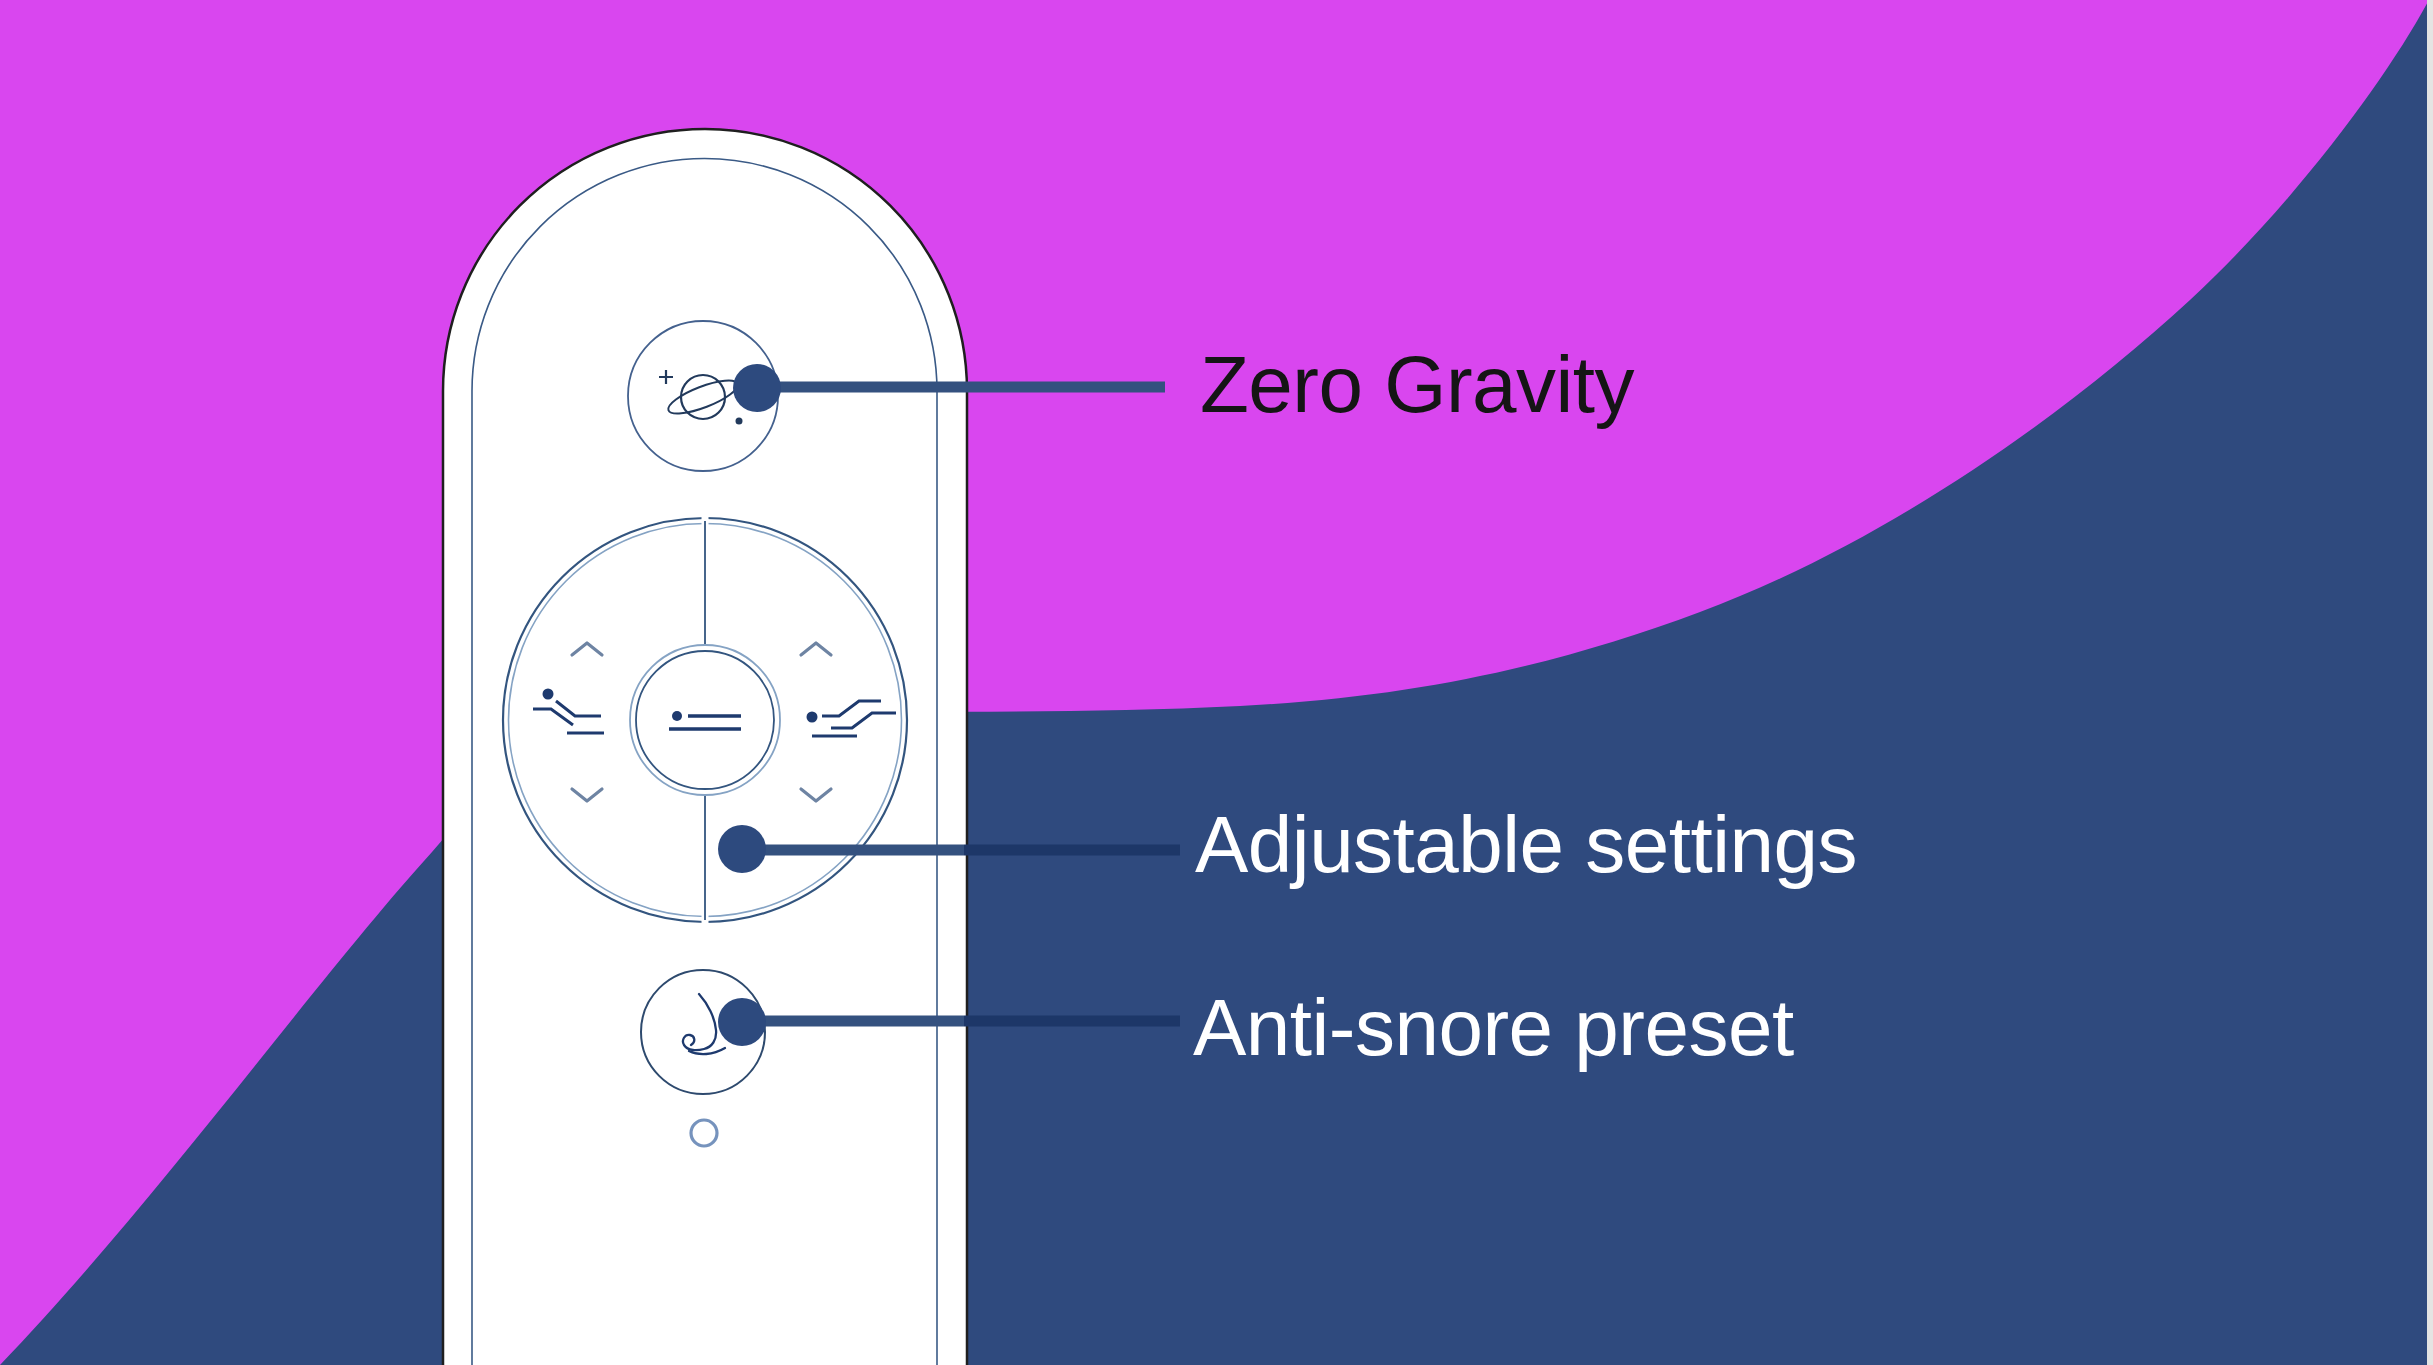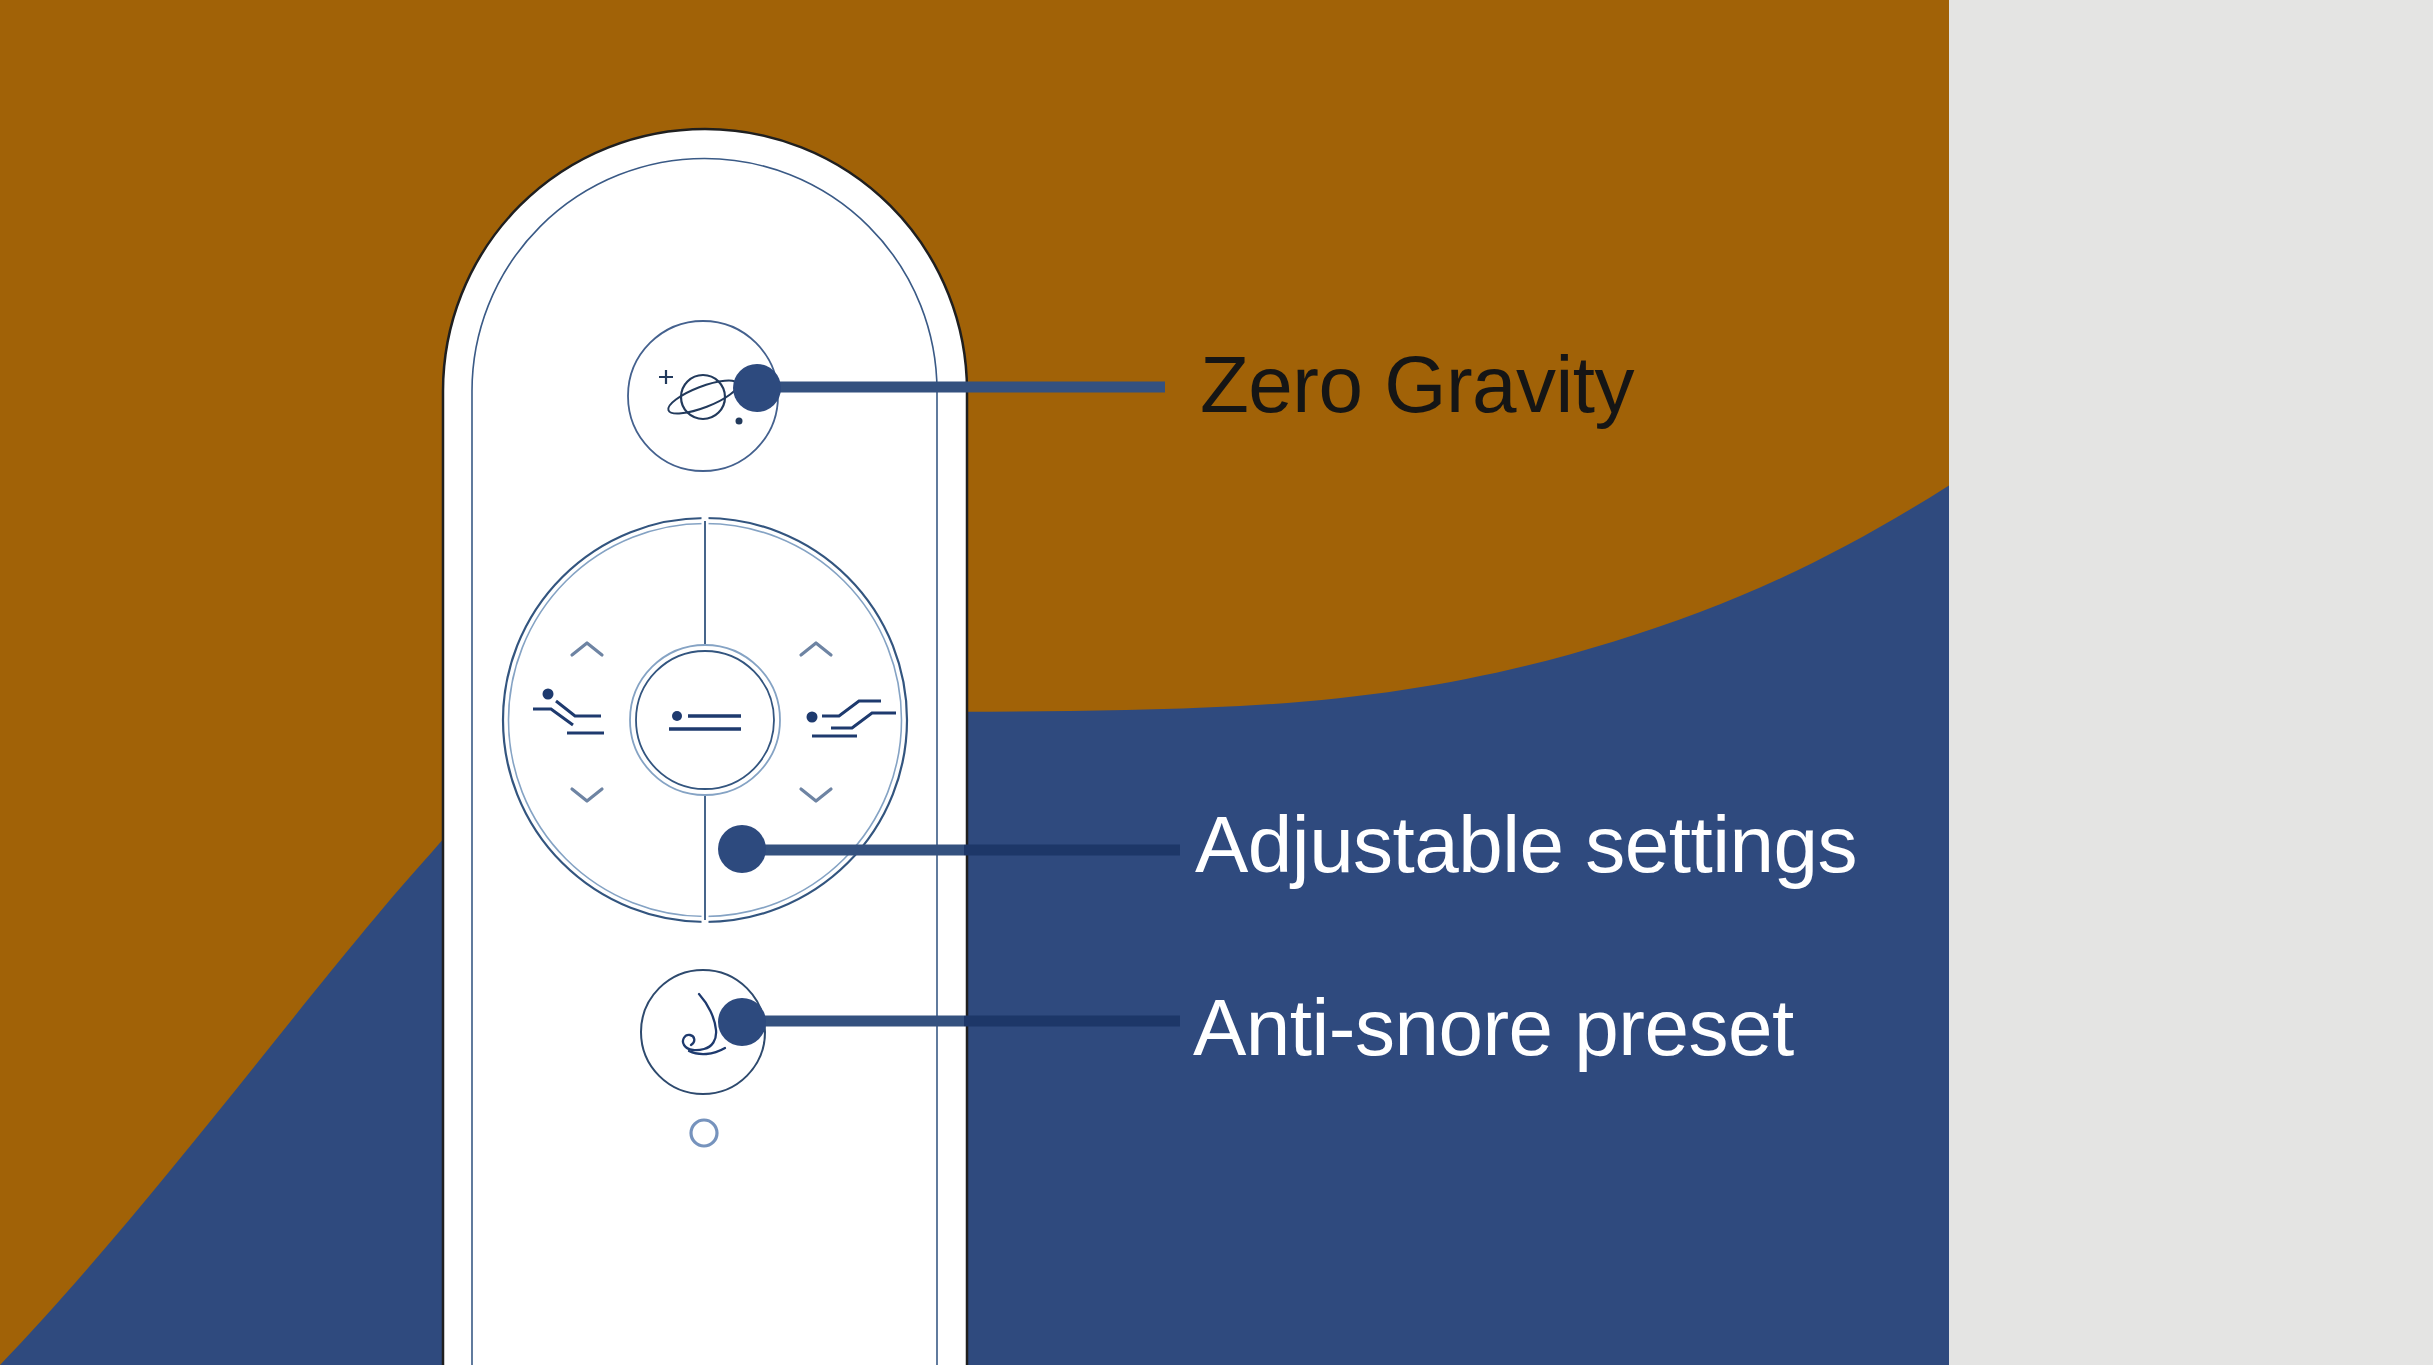--- a/index.html
+++ b/index.html
@@ -1,20 +1,20 @@
 <!DOCTYPE html>
 <html><head>
 <meta charset="utf-8">
 <style>
   html,body{margin:0;padding:0;background:#e4e4e3;}
   .canvas{
     position:relative;
-    width:1949px;height:1365px;
+    width:2427px;height:1365px;
     overflow:hidden;
-    background:#a16207;
+    background:#d946ef;
     font-family:"Liberation Sans", sans-serif;
   }
   .scene{position:absolute;left:0;top:0;width:2433px;height:1365px;display:block;}
   .label{
     position:absolute;
     font-size:80px;
     line-height:100px;
     font-weight:400;
     letter-spacing:-0.5px;
     white-space:nowrap;

